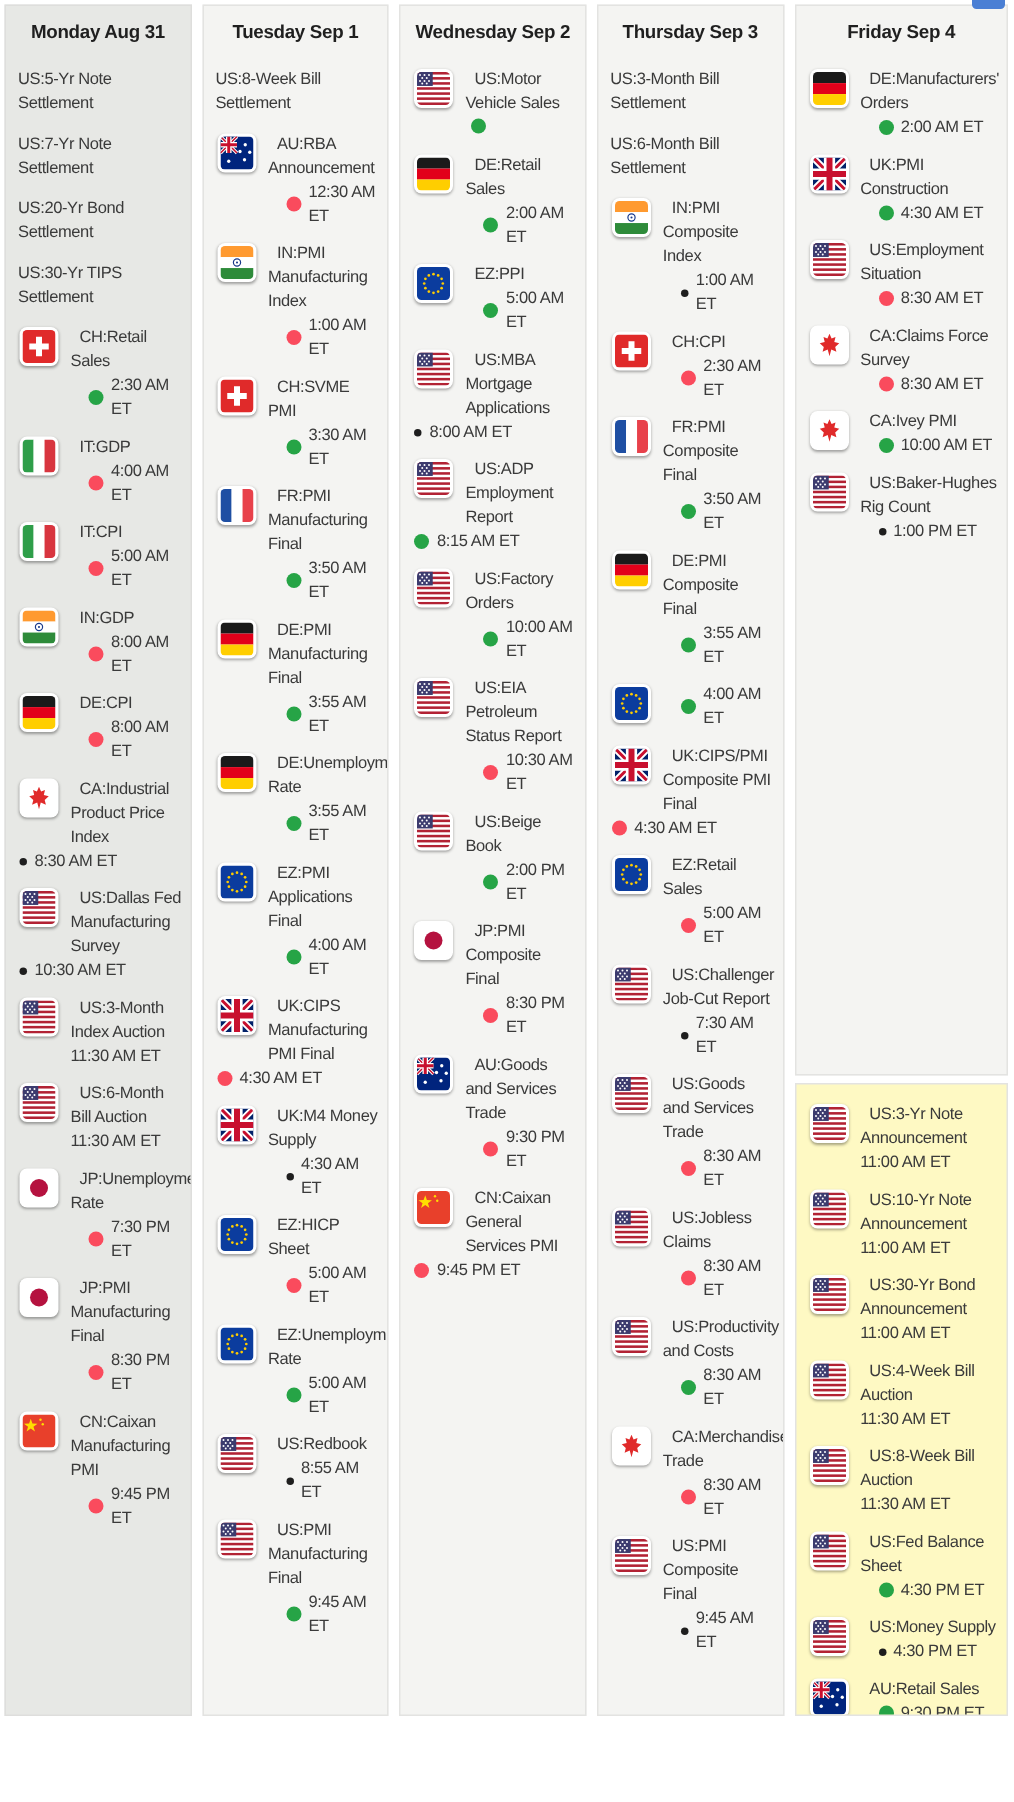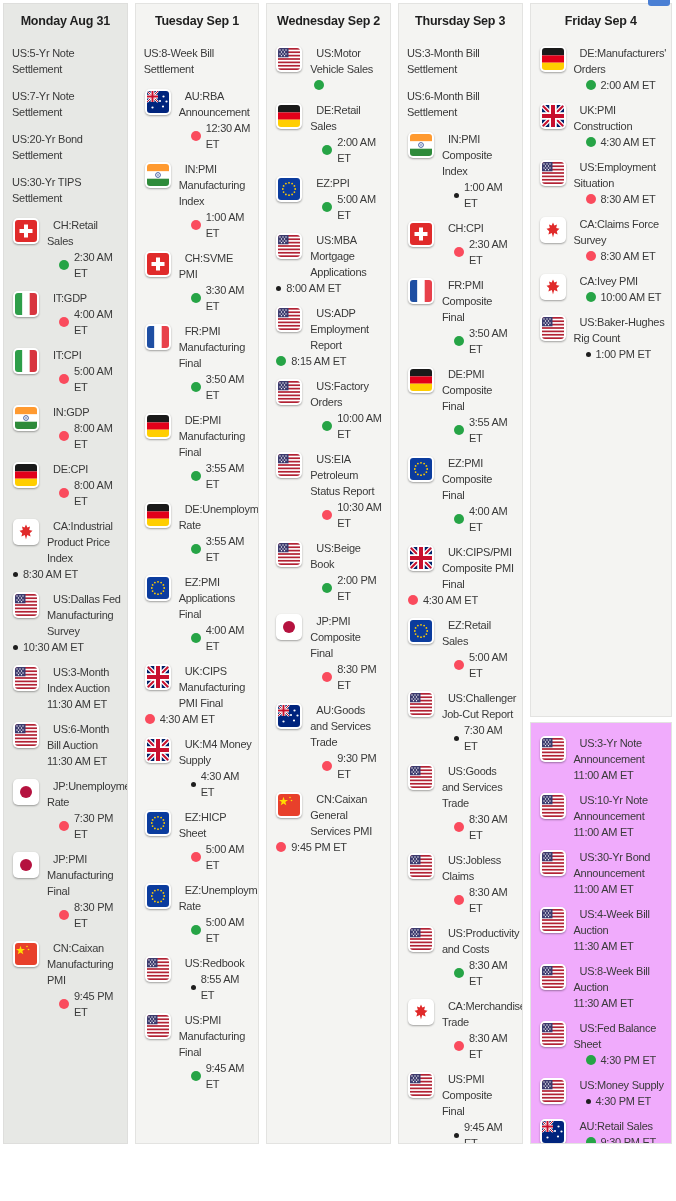--- a/index.html
+++ b/index.html
@@ -4,21 +4,21 @@
 <style>
   html,body{margin:0;padding:0;background:#fff;}
   body{width:676px;height:1201px;overflow:hidden;position:relative;
        font-family:"Liberation Sans","DejaVu Sans",sans-serif;}
   .board{display:grid;grid-template-columns:repeat(5,1fr);gap:7px;padding:3px 4px 0 3px;box-sizing:border-box;}
   .col{background:#f4f4f2;border:1px solid #e3e3e1;box-sizing:border-box;overflow:hidden;padding:0 3px;}
   .col.today{background:#e7e8e5;border-color:#dededc;}
   .col.h-full{height:1141px;}
   .col-wrap{display:flex;flex-direction:column;gap:5px;}
   .col.block1{height:714px;}
-  .col.block2{height:422px;background:#f0abfc;padding-top:12px;}
+  .col.block2{height:422px;background:#fef9c3;padding-top:12px;}
   .hdr{font-size:12.5px;font-weight:bold;color:#1f1f1f;text-align:center;padding:10px 0 17px;letter-spacing:-0.2px;}
   .event{position:relative;margin:0 0 9px;padding:0 2px 0 40px;color:#3a3a3a;
          font-size:11px;line-height:16px;letter-spacing:-0.25px;min-height:28px;}
   .event.no-flag{padding-left:5px;min-height:0;margin-bottom:11px;}
   .event .flag{position:absolute;left:6px;top:1px;width:26px;height:26px;background:#fff;border-radius:5px;
                box-shadow:0 1px 2px rgba(0,0,0,.35);display:flex;align-items:center;justify-content:center;}
   .event .flag svg{width:22px;height:22px;border-radius:3px;display:block;}
   .event .name{display:block;text-indent:6px;}
   .event.no-flag .name{text-indent:0;}
   .time{display:flex;align-items:center;gap:5px;margin-left:12px;}
@@ -896,21 +896,20 @@
               <circle cx="7.9" cy="16.4" r="0.9" fill="#FFCC00"></circle>
               <circle cx="5.6" cy="14.1" r="0.9" fill="#FFCC00"></circle>
               <circle cx="4.8" cy="11" r="0.9" fill="#FFCC00"></circle>
               <circle cx="5.6" cy="7.9" r="0.9" fill="#FFCC00"></circle>
               <circle cx="7.9" cy="5.6" r="0.9" fill="#FFCC00"></circle>
               <circle cx="11" cy="4.8" r="0.9" fill="#FFCC00"></circle>
               <circle cx="14.1" cy="5.6" r="0.9" fill="#FFCC00"></circle>
               <circle cx="16.4" cy="7.9" r="0.9" fill="#FFCC00"></circle>
             </svg>
           </span>
-    <span class="name">EZ:PMI Composite Final</span>
     <span class="time">
       <span class="dot green" style="background: rgb(38, 164, 70);"></span>
             <span class="t">4:00 AM ET</span>
     </span>
   </div>
         <div class="event far-time">
     <span class="flag">
             <svg viewBox="0 0 22 22" xmlns="http://www.w3.org/2000/svg">
               <rect width="22" height="22" fill="#012169"></rect>
               <path d="M0 0 L22 22 M22 0 L0 22" stroke="#fff" stroke-width="4.5"></path>

